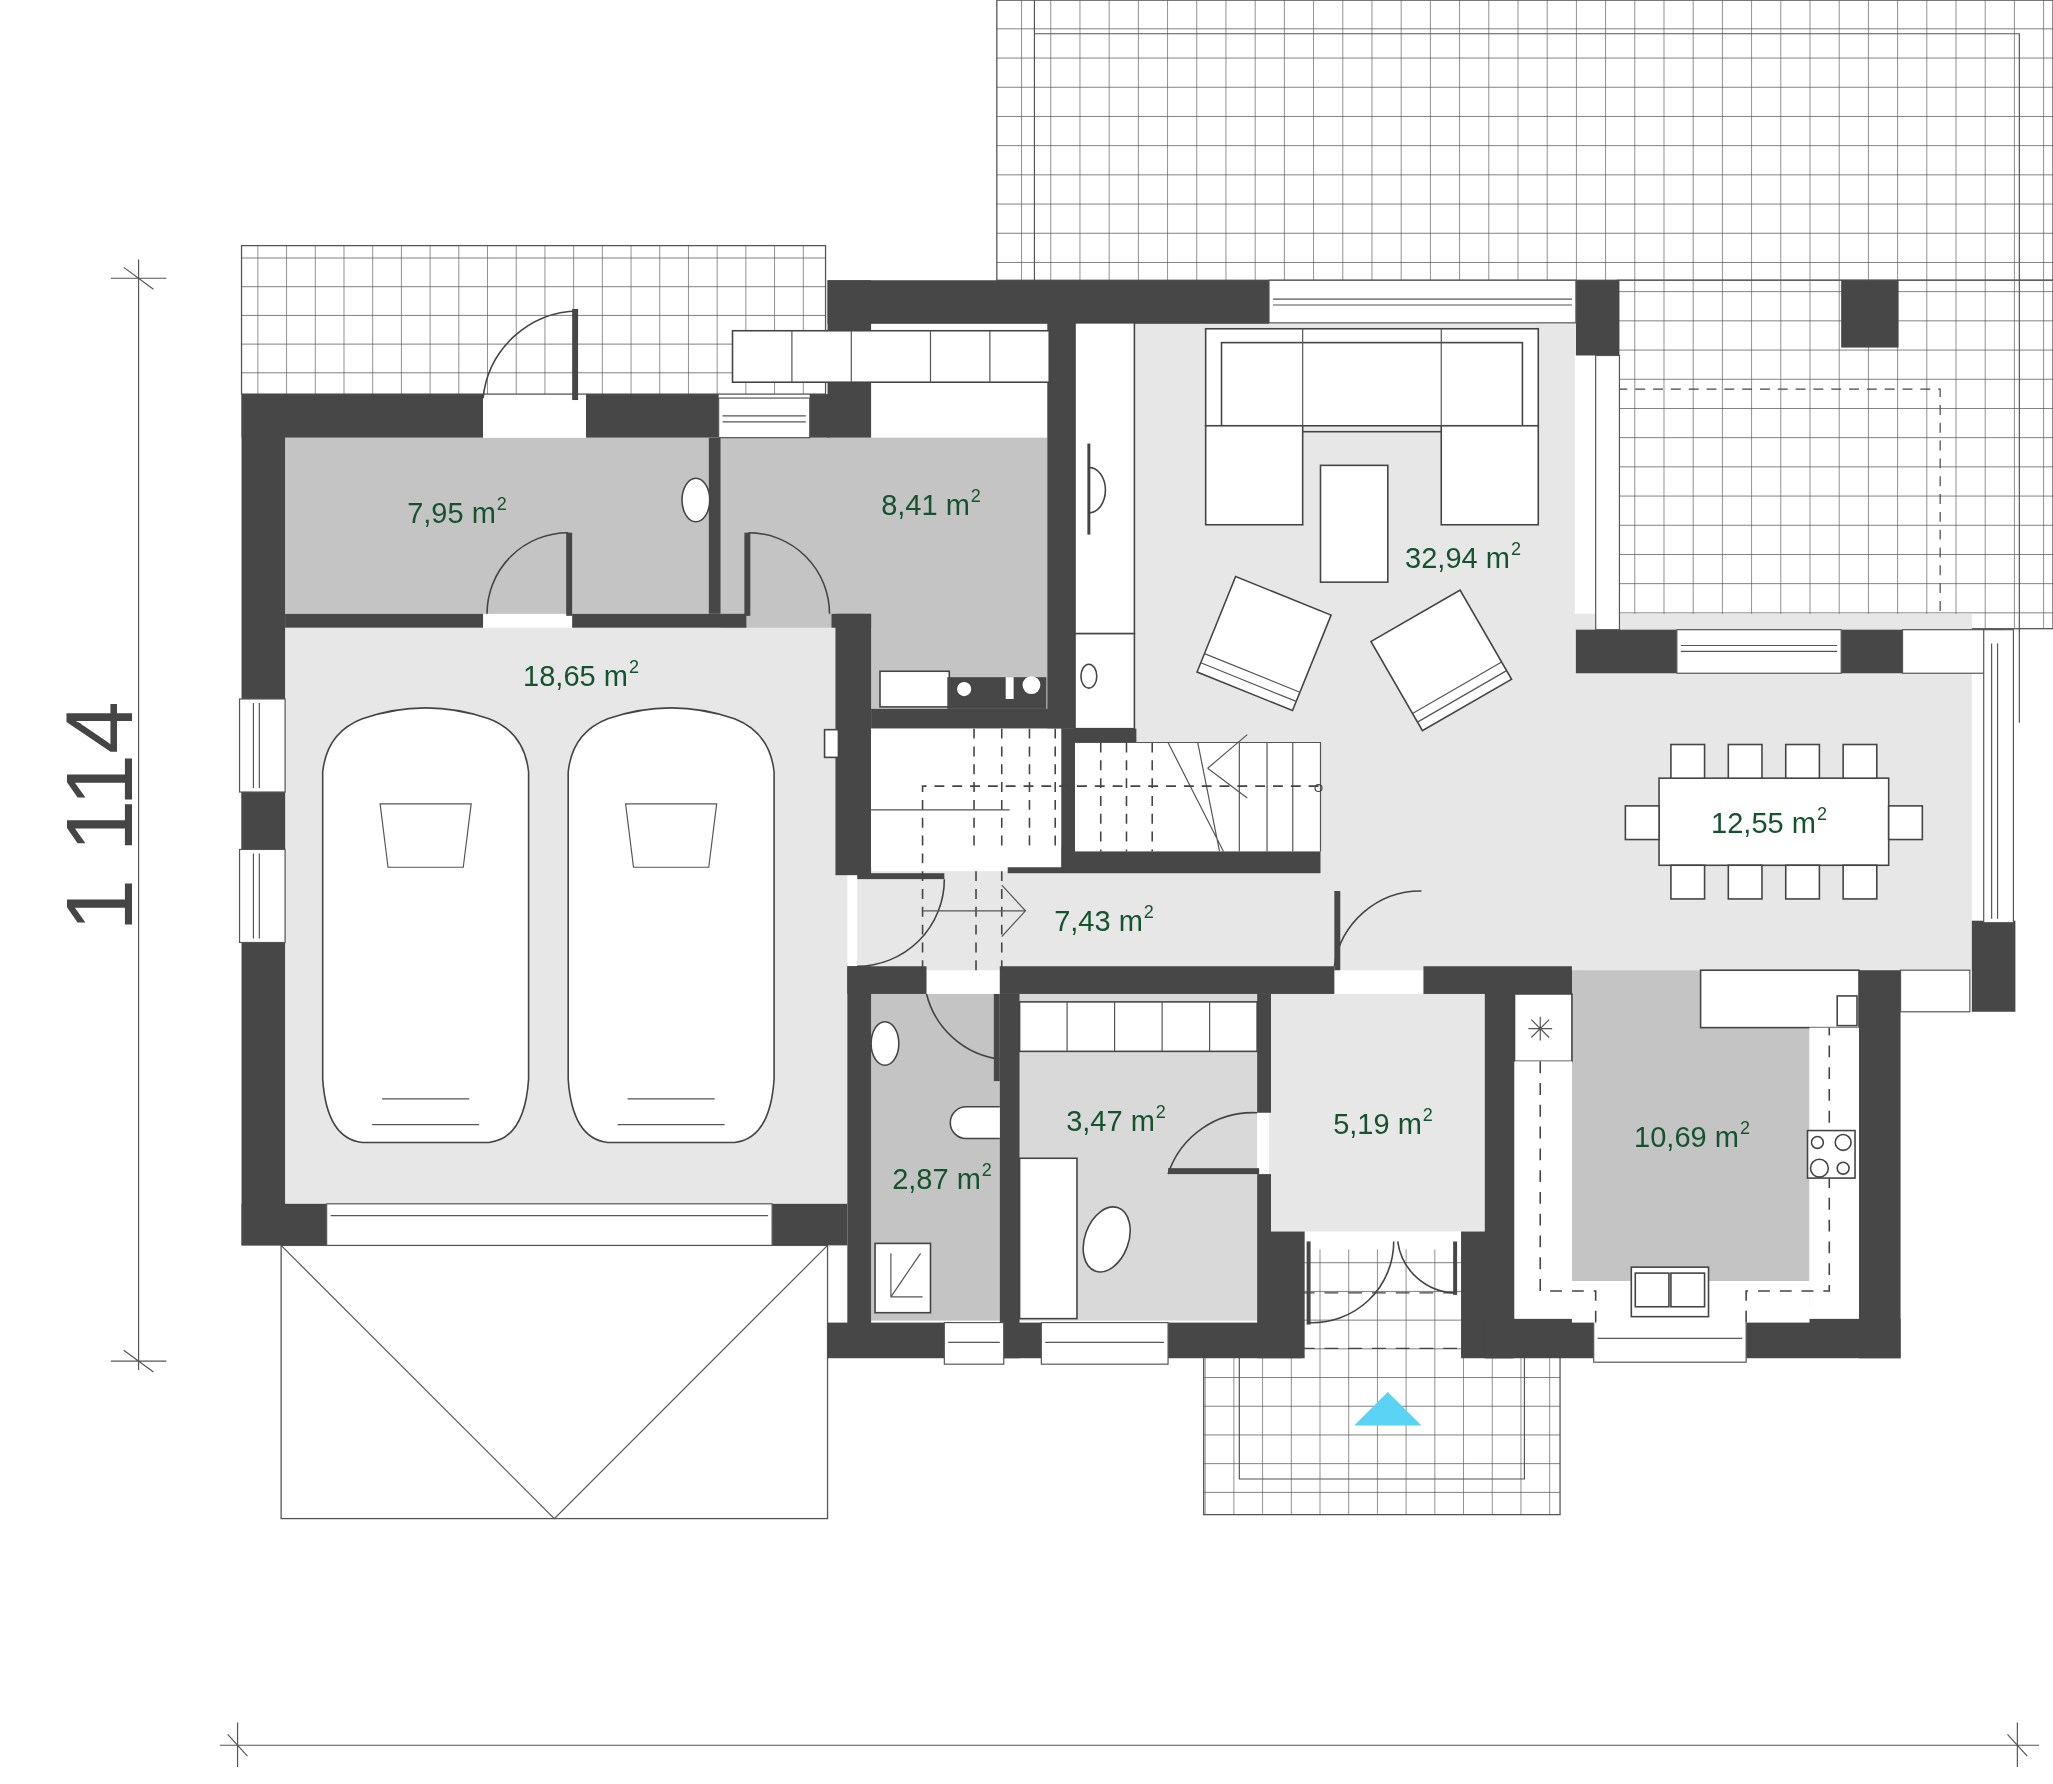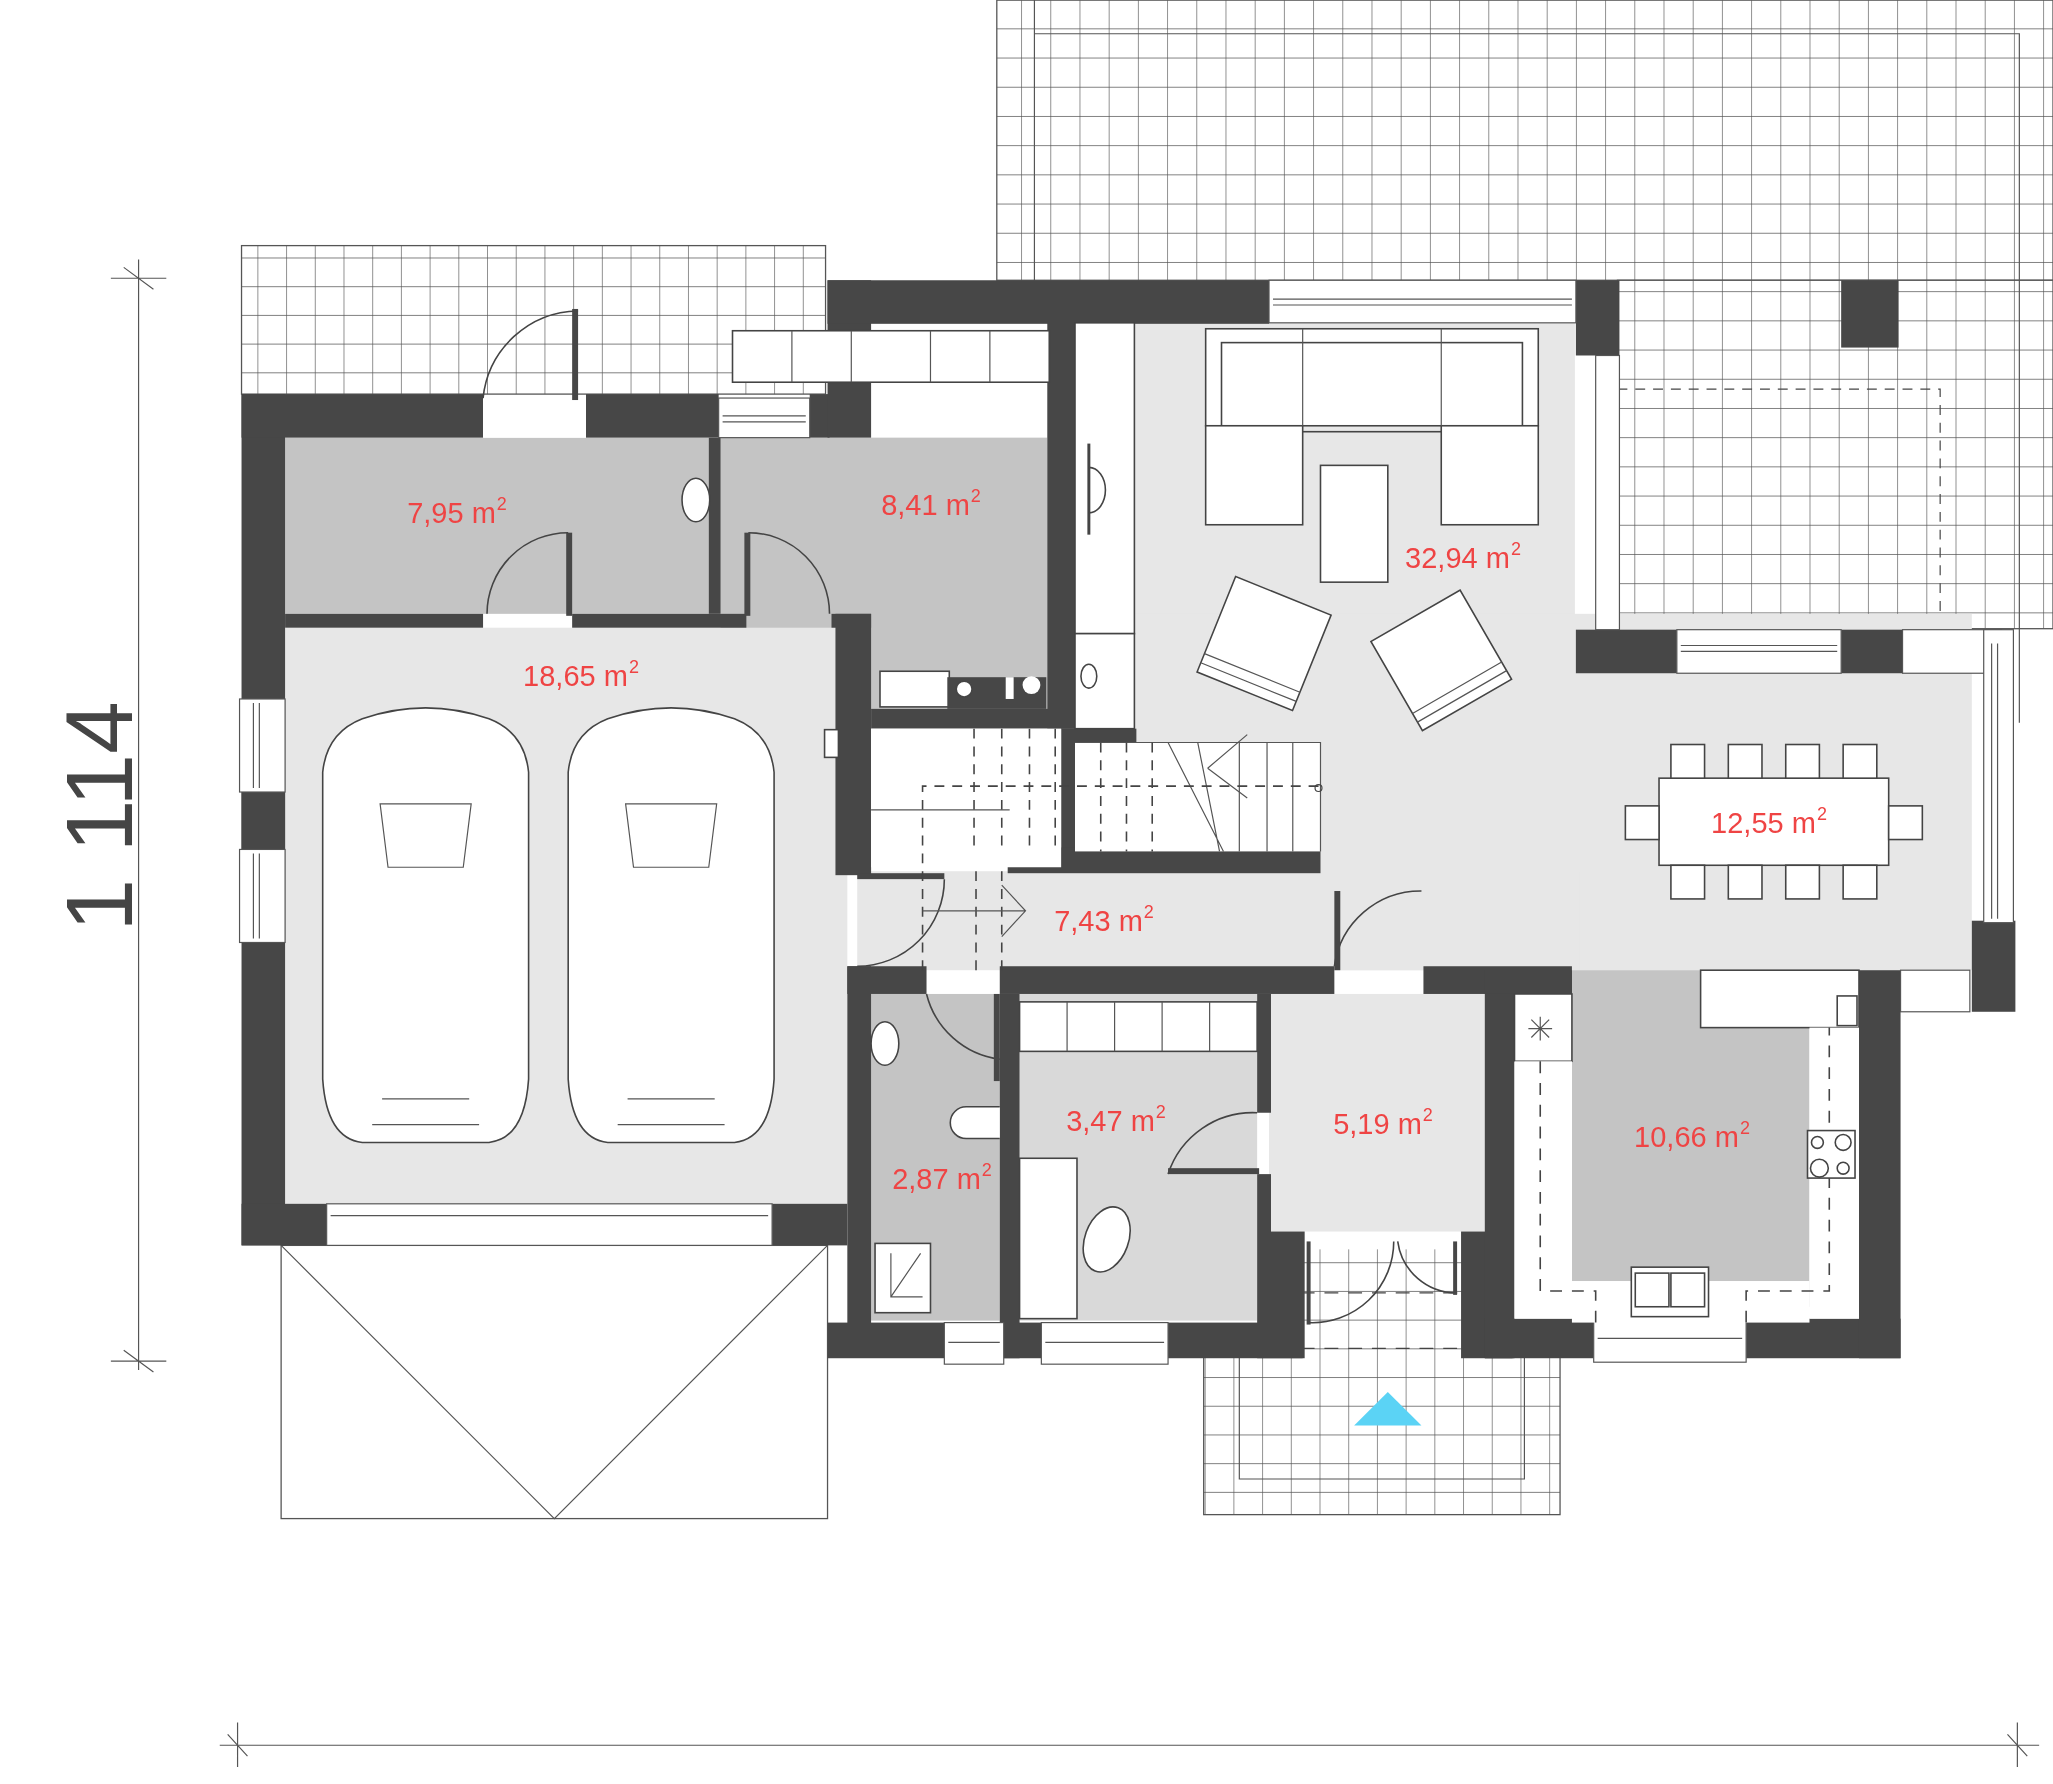--- a/index.html
+++ b/index.html
@@ -6,21 +6,21 @@
   #plan{position:relative;width:2053px;height:1784px;overflow:hidden;font-family:"Liberation Sans",sans-serif;}
   svg{position:absolute;left:0;top:0;}
   .wall{fill:#474747;}
   .room-dark{fill:#c4c4c4;}
   .room-mid{fill:#d9d9d9;}
   .room-light{fill:#e7e7e7;}
   .line{stroke:#444;stroke-width:1.6;fill:none;}
   .thin{stroke:#555;stroke-width:1.2;fill:none;}
   .furn{fill:#ffffff;stroke:#444;stroke-width:1.6;}
   .dash{stroke:#444;stroke-width:1.6;fill:none;stroke-dasharray:14 10;}
-  .label{position:absolute;color:#ef4444;font-size:29px;white-space:nowrap;transform:translate(-50%,-50%);}
+  .label{position:absolute;color:#14532d;font-size:29px;white-space:nowrap;transform:translate(-50%,-50%);}
   .label sup{font-size:18px;vertical-align:13px;margin-left:1px;}
   .dimtext{position:absolute;color:#454545;font-size:95px;white-space:nowrap;}
 </style>
 </head>
 <body>
 
 <div id="plan">
 <svg width="2053" height="1784" viewBox="0 0 2074 1802">
   <defs>
     <pattern id="tile" width="29.5" height="29.5" patternUnits="userSpaceOnUse">
@@ -305,17 +305,17 @@
 
 <div class="label" style="left:457px;top:512px"><span>7,95</span> <span>m</span><sup>2</sup></div>
 <div class="label" style="left:931px;top:504px"><span>8,41</span> <span>m</span><sup>2</sup></div>
 <div class="label" style="left:581px;top:675px"><span>18,65</span> <span>m</span><sup>2</sup></div>
 <div class="label" style="left:1463px;top:557px"><span>32,94</span> <span>m</span><sup>2</sup></div>
 <div class="label" style="left:1769px;top:822px"><span>12,55</span> <span>m</span><sup>2</sup></div>
 <div class="label" style="left:1104px;top:920px"><span>7,43</span> <span>m</span><sup>2</sup></div>
 <div class="label" style="left:942px;top:1178px"><span>2,87</span> <span>m</span><sup>2</sup></div>
 <div class="label" style="left:1116px;top:1120px"><span>3,47</span> <span>m</span><sup>2</sup></div>
 <div class="label" style="left:1383px;top:1123px"><span>5,19</span> <span>m</span><sup>2</sup></div>
-<div class="label" style="left:1692px;top:1136px"><span>10,66</span> <span>m</span><sup>2</sup></div>
+<div class="label" style="left:1692px;top:1136px"><span>10,69</span> <span>m</span><sup>2</sup></div>
 
 <div class="dimtext" style="left:-59px;top:762px;transform:rotate(-90deg);transform-origin:center;width:317px;text-align:center">1 114</div>
 </div>
 
 
 </body></html>

